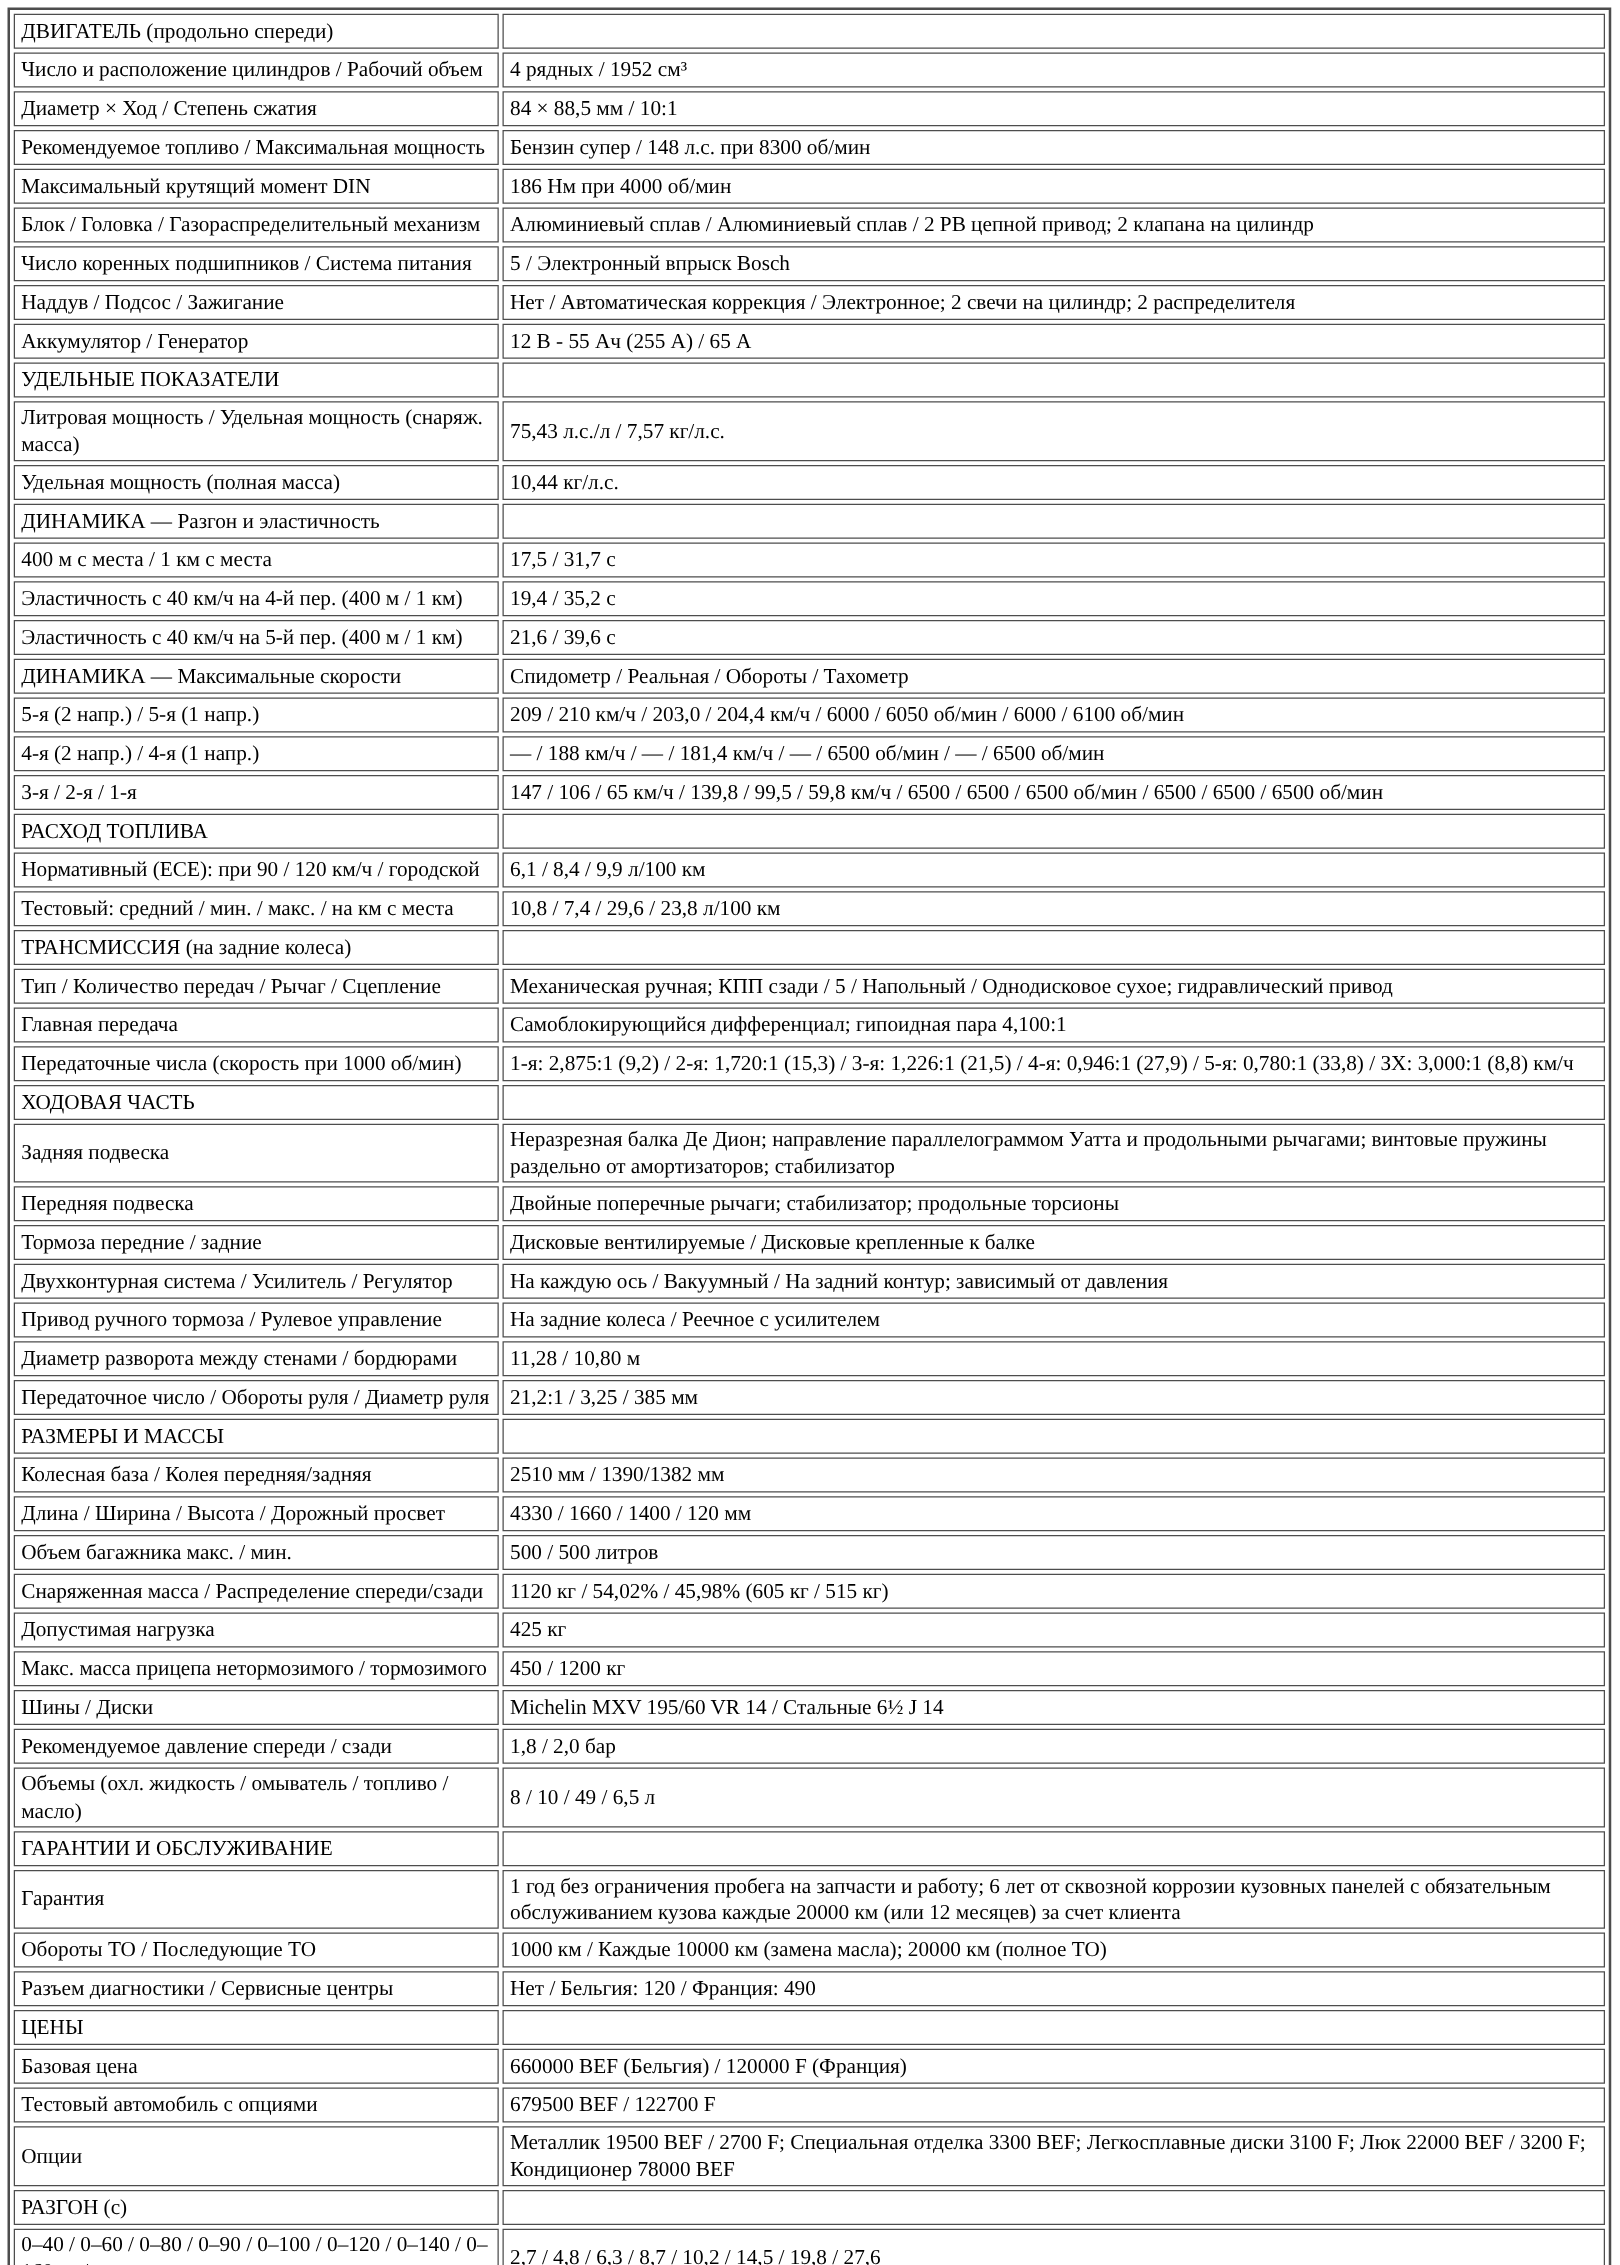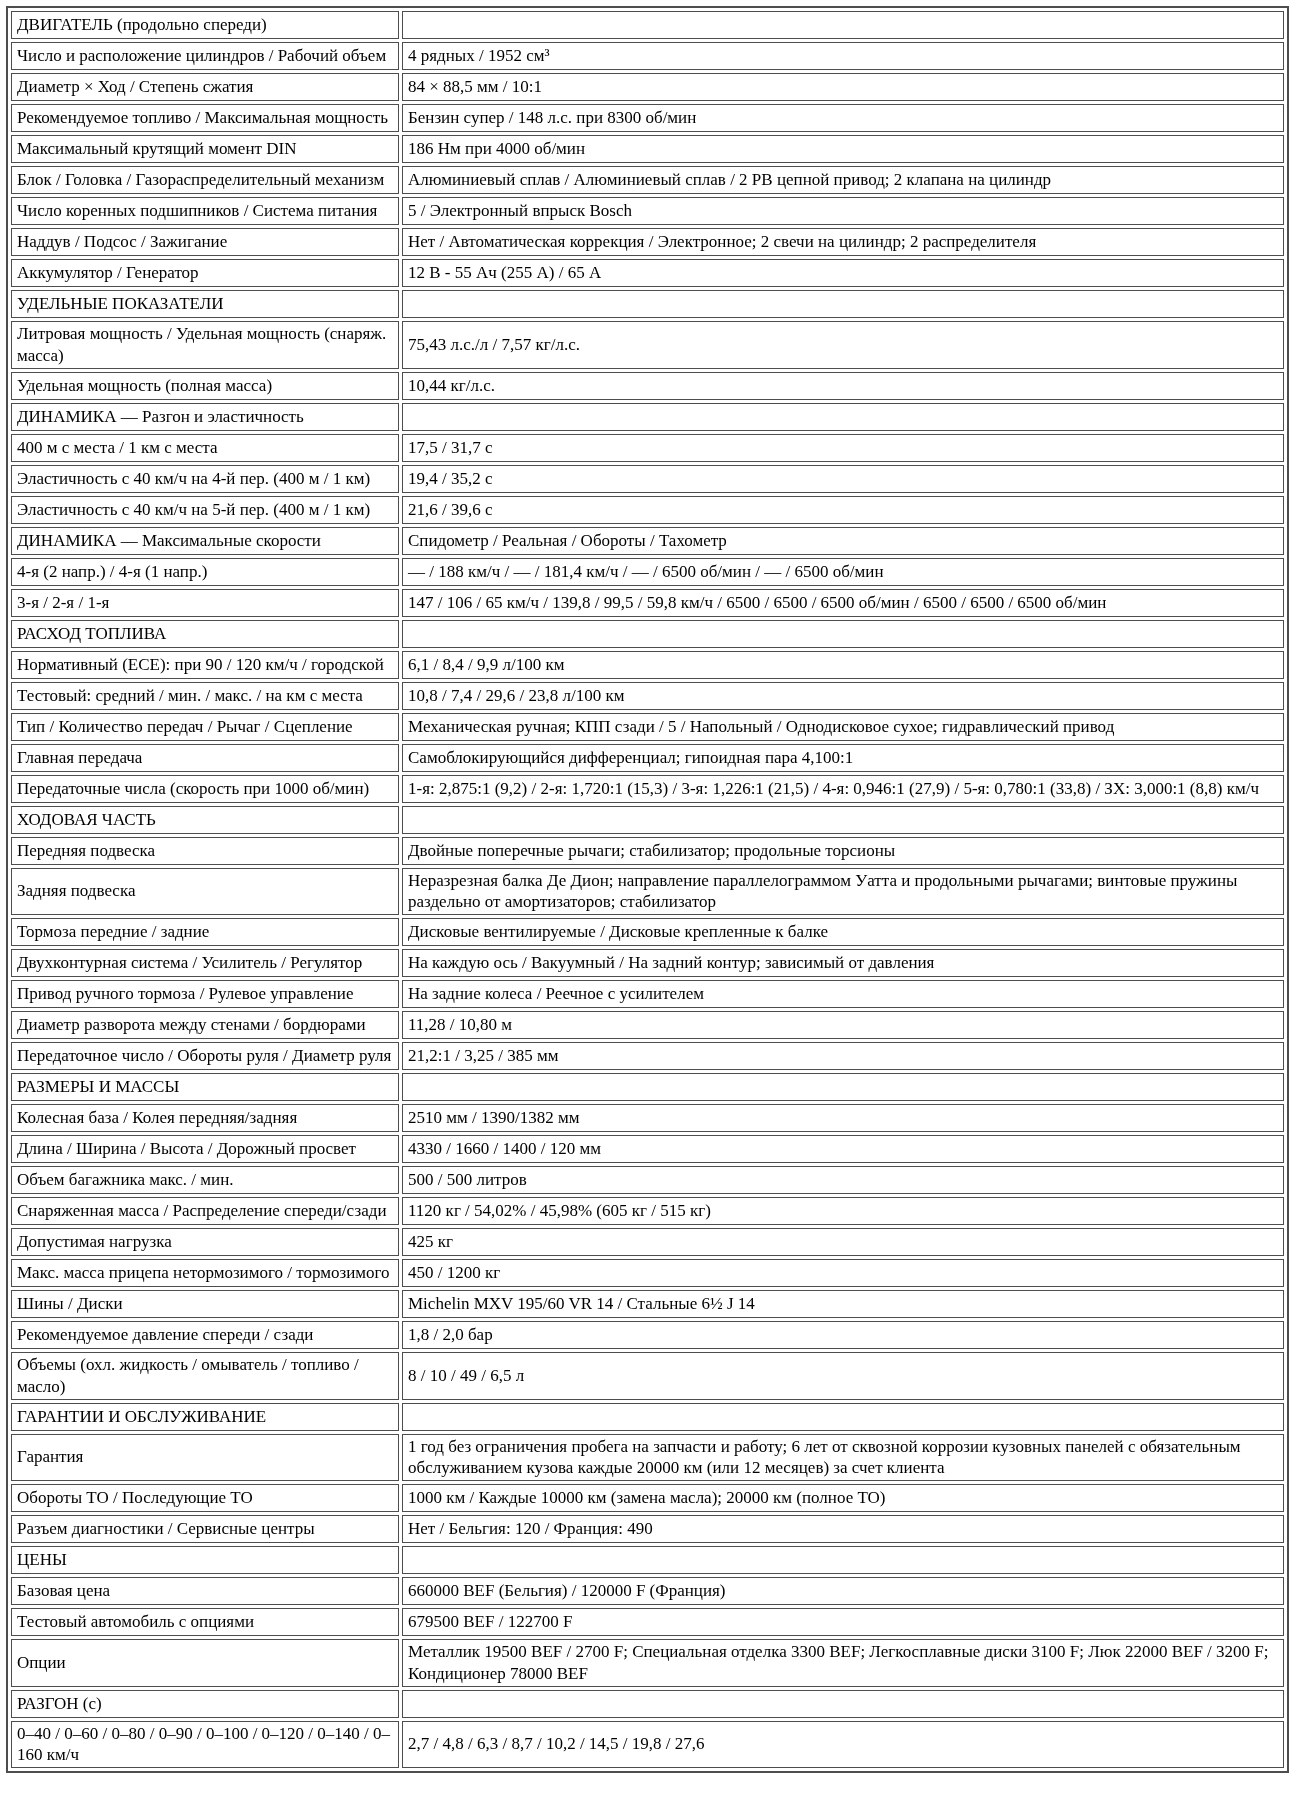--- a/index.html
+++ b/index.html
@@ -106,62 +106,70 @@
   </tr>
         <tr>
     <td class="label"><span class="bold-part"></span><span>Эластичность с 40 км/ч на 5-й пер. (400 м / 1 км)</span></td>
     <td class="value">21,6 / 39,6 с</td>
   </tr>
         <tr>
     <td class="label"><span class="bold-part">ДИНАМИКА — Максимальные скорости</span><span></span></td>
     <td class="value">Спидометр / Реальная / Обороты / Тахометр</td>
   </tr>
         <tr>
+    <td class="label"><span class="bold-part"></span><span>5-я (2 напр.) / 5-я (1 напр.)</span></td>
+    <td class="value">209 / 210 км/ч / 203,0 / 204,4 км/ч / 6000 / 6050 об/мин / 6000 / 6100 об/мин</td>
+  </tr>
+        <tr>
     <td class="label"><span class="bold-part"></span><span>4-я (2 напр.) / 4-я (1 напр.)</span></td>
     <td class="value">— / 188 км/ч / — / 181,4 км/ч / — / 6500 об/мин / — / 6500 об/мин</td>
   </tr>
         <tr>
     <td class="label"><span class="bold-part"></span><span>3-я / 2-я / 1-я</span></td>
     <td class="value">147 / 106 / 65 км/ч / 139,8 / 99,5 / 59,8 км/ч / 6500 / 6500 / 6500 об/мин / 6500 / 6500 / 6500 об/мин</td>
   </tr>
         <tr>
     <td class="label"><span class="bold-part">РАСХОД ТОПЛИВА</span><span></span></td>
     <td class="value"></td>
   </tr>
         <tr>
     <td class="label"><span class="bold-part"></span><span>Нормативный (ЕСЕ): при 90 / 120 км/ч / городской</span></td>
     <td class="value">6,1 / 8,4 / 9,9 л/100 км</td>
   </tr>
         <tr>
     <td class="label"><span class="bold-part"></span><span>Тестовый: средний / мин. / макс. / на км с места</span></td>
     <td class="value">10,8 / 7,4 / 29,6 / 23,8 л/100 км</td>
   </tr>
         <tr>
+    <td class="label"><span class="bold-part">ТРАНСМИССИЯ</span><span> (на задние колеса)</span></td>
+    <td class="value"></td>
+  </tr>
+        <tr>
     <td class="label"><span class="bold-part"></span><span>Тип / Количество передач / Рычаг / Сцепление</span></td>
     <td class="value">Механическая ручная; КПП сзади / 5 / Напольный / Однодисковое сухое; гидравлический привод</td>
   </tr>
         <tr>
     <td class="label"><span class="bold-part"></span><span>Главная передача</span></td>
     <td class="value">Самоблокирующийся дифференциал; гипоидная пара 4,100:1</td>
   </tr>
         <tr>
     <td class="label"><span class="bold-part"></span><span>Передаточные числа (скорость при 1000 об/мин)</span></td>
     <td class="value">1-я: 2,875:1 (9,2) / 2-я: 1,720:1 (15,3) / 3-я: 1,226:1 (21,5) / 4-я: 0,946:1 (27,9) / 5-я: 0,780:1 (33,8) / ЗХ: 3,000:1 (8,8) км/ч</td>
   </tr>
         <tr>
     <td class="label"><span class="bold-part">ХОДОВАЯ ЧАСТЬ</span><span></span></td>
     <td class="value"></td>
   </tr>
         <tr>
+    <td class="label"><span class="bold-part"></span><span>Задняя подвеска</span></td>
+    <td class="value">Неразрезная балка Де Дион; направление параллелограммом Уатта и продольными рычагами; винтовые пружины раздельно от амортизаторов; стабилизатор</td>
+  </tr>
+        <tr>
     <td class="label"><span class="bold-part"></span><span>Передняя подвеска</span></td>
     <td class="value">Двойные поперечные рычаги; стабилизатор; продольные торсионы</td>
-  </tr>
-        <tr>
-    <td class="label"><span class="bold-part"></span><span>Задняя подвеска</span></td>
-    <td class="value">Неразрезная балка Де Дион; направление параллелограммом Уатта и продольными рычагами; винтовые пружины раздельно от амортизаторов; стабилизатор</td>
   </tr>
         <tr>
     <td class="label"><span class="bold-part"></span><span>Тормоза передние / задние</span></td>
     <td class="value">Дисковые вентилируемые / Дисковые крепленные к балке</td>
   </tr>
         <tr>
     <td class="label"><span class="bold-part"></span><span>Двухконтурная система / Усилитель / Регулятор</span></td>
     <td class="value">На каждую ось / Вакуумный / На задний контур; зависимый от давления</td>
   </tr>
         <tr>

